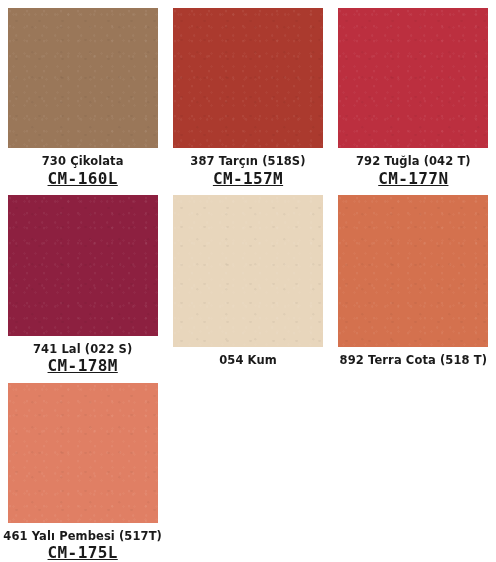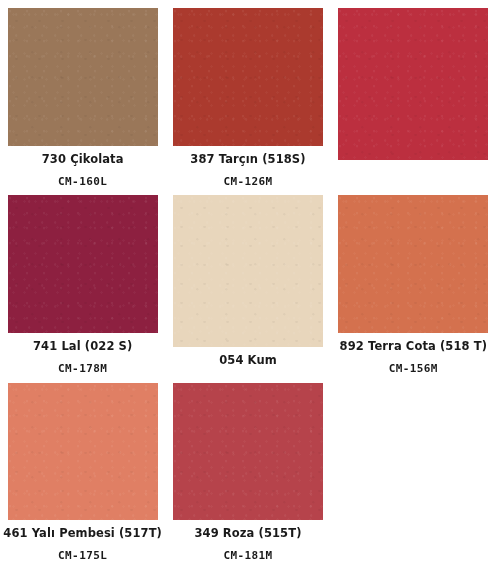--- a/index.html
+++ b/index.html
@@ -63,50 +63,55 @@
     font-weight: bold;
     font-size: 11.5px;
     color: #1a1a1a;
     letter-spacing: 0.1px;
     white-space: nowrap;
   }
   .swatch-code {
     display: block;
     font-family: "DejaVu Sans Mono", monospace;
     font-weight: bold;
-    font-size: 11px;
+    font-size: 16px;
     color: #1a1a1a;
     letter-spacing: 0.4px;
-    margin-top: 11px;
+    margin-top: 3px;
     white-space: nowrap;
+    text-decoration: underline;
   }
 </style>
 </head>
 <body style="background-color: rgb(255, 255, 255);">
 
 <div id="palette-grid">
 
   <div class="swatch-cell">
     <div class="swatch-chip" style="background-color: rgb(154, 119, 89);"></div>
     <div class="swatch-caption">
       <span class="swatch-name">730 Çikolata</span>
       <span class="swatch-code">CM-160L</span>
     </div>
   </div>
 
   <div class="swatch-cell">
     <div class="swatch-chip" style="background-color: rgb(171, 58, 46);"></div>
     <div class="swatch-caption">
       <span class="swatch-name">387 Tarçın (518S)</span>
-      <span class="swatch-code">CM-126M</span>
+      <span class="swatch-code">CM-157M</span>
     </div>
   </div>
 
   <div class="swatch-cell">
     <div class="swatch-chip" style="background-color: rgb(188, 47, 63);"></div>
+    <div class="swatch-caption">
+      <span class="swatch-name">792 Tuğla (042 T)</span>
+      <span class="swatch-code">CM-177N</span>
+    </div>
   </div>
 
   <div class="swatch-cell">
     <div class="swatch-chip" style="background-color: rgb(141, 32, 64);"></div>
     <div class="swatch-caption">
       <span class="swatch-name">741 Lal (022 S)</span>
       <span class="swatch-code">CM-178M</span>
     </div>
   </div>
 
@@ -114,34 +119,26 @@
     <div class="swatch-chip" style="background-color: rgb(232, 214, 188);"></div>
     <div class="swatch-caption">
       <span class="swatch-name">054 Kum</span>
     </div>
   </div>
 
   <div class="swatch-cell">
     <div class="swatch-chip" style="background-color: rgb(212, 113, 78);"></div>
     <div class="swatch-caption">
       <span class="swatch-name">892 Terra Cota (518 T)</span>
-      <span class="swatch-code">CM-156M</span>
     </div>
   </div>
 
   <div class="swatch-cell">
     <div class="swatch-chip" style="background-color: rgb(224, 127, 100);"></div>
     <div class="swatch-caption">
       <span class="swatch-name">461 Yalı Pembesi (517T)</span>
       <span class="swatch-code">CM-175L</span>
     </div>
   </div>
 
-  <div class="swatch-cell">
-    <div class="swatch-chip" style="background-color: rgb(182, 67, 75);"></div>
-    <div class="swatch-caption">
-      <span class="swatch-name">349 Roza (515T)</span>
-      <span class="swatch-code">CM-181M</span>
-    </div>
-  </div>
 
 
 </div>
 
 </body></html>

